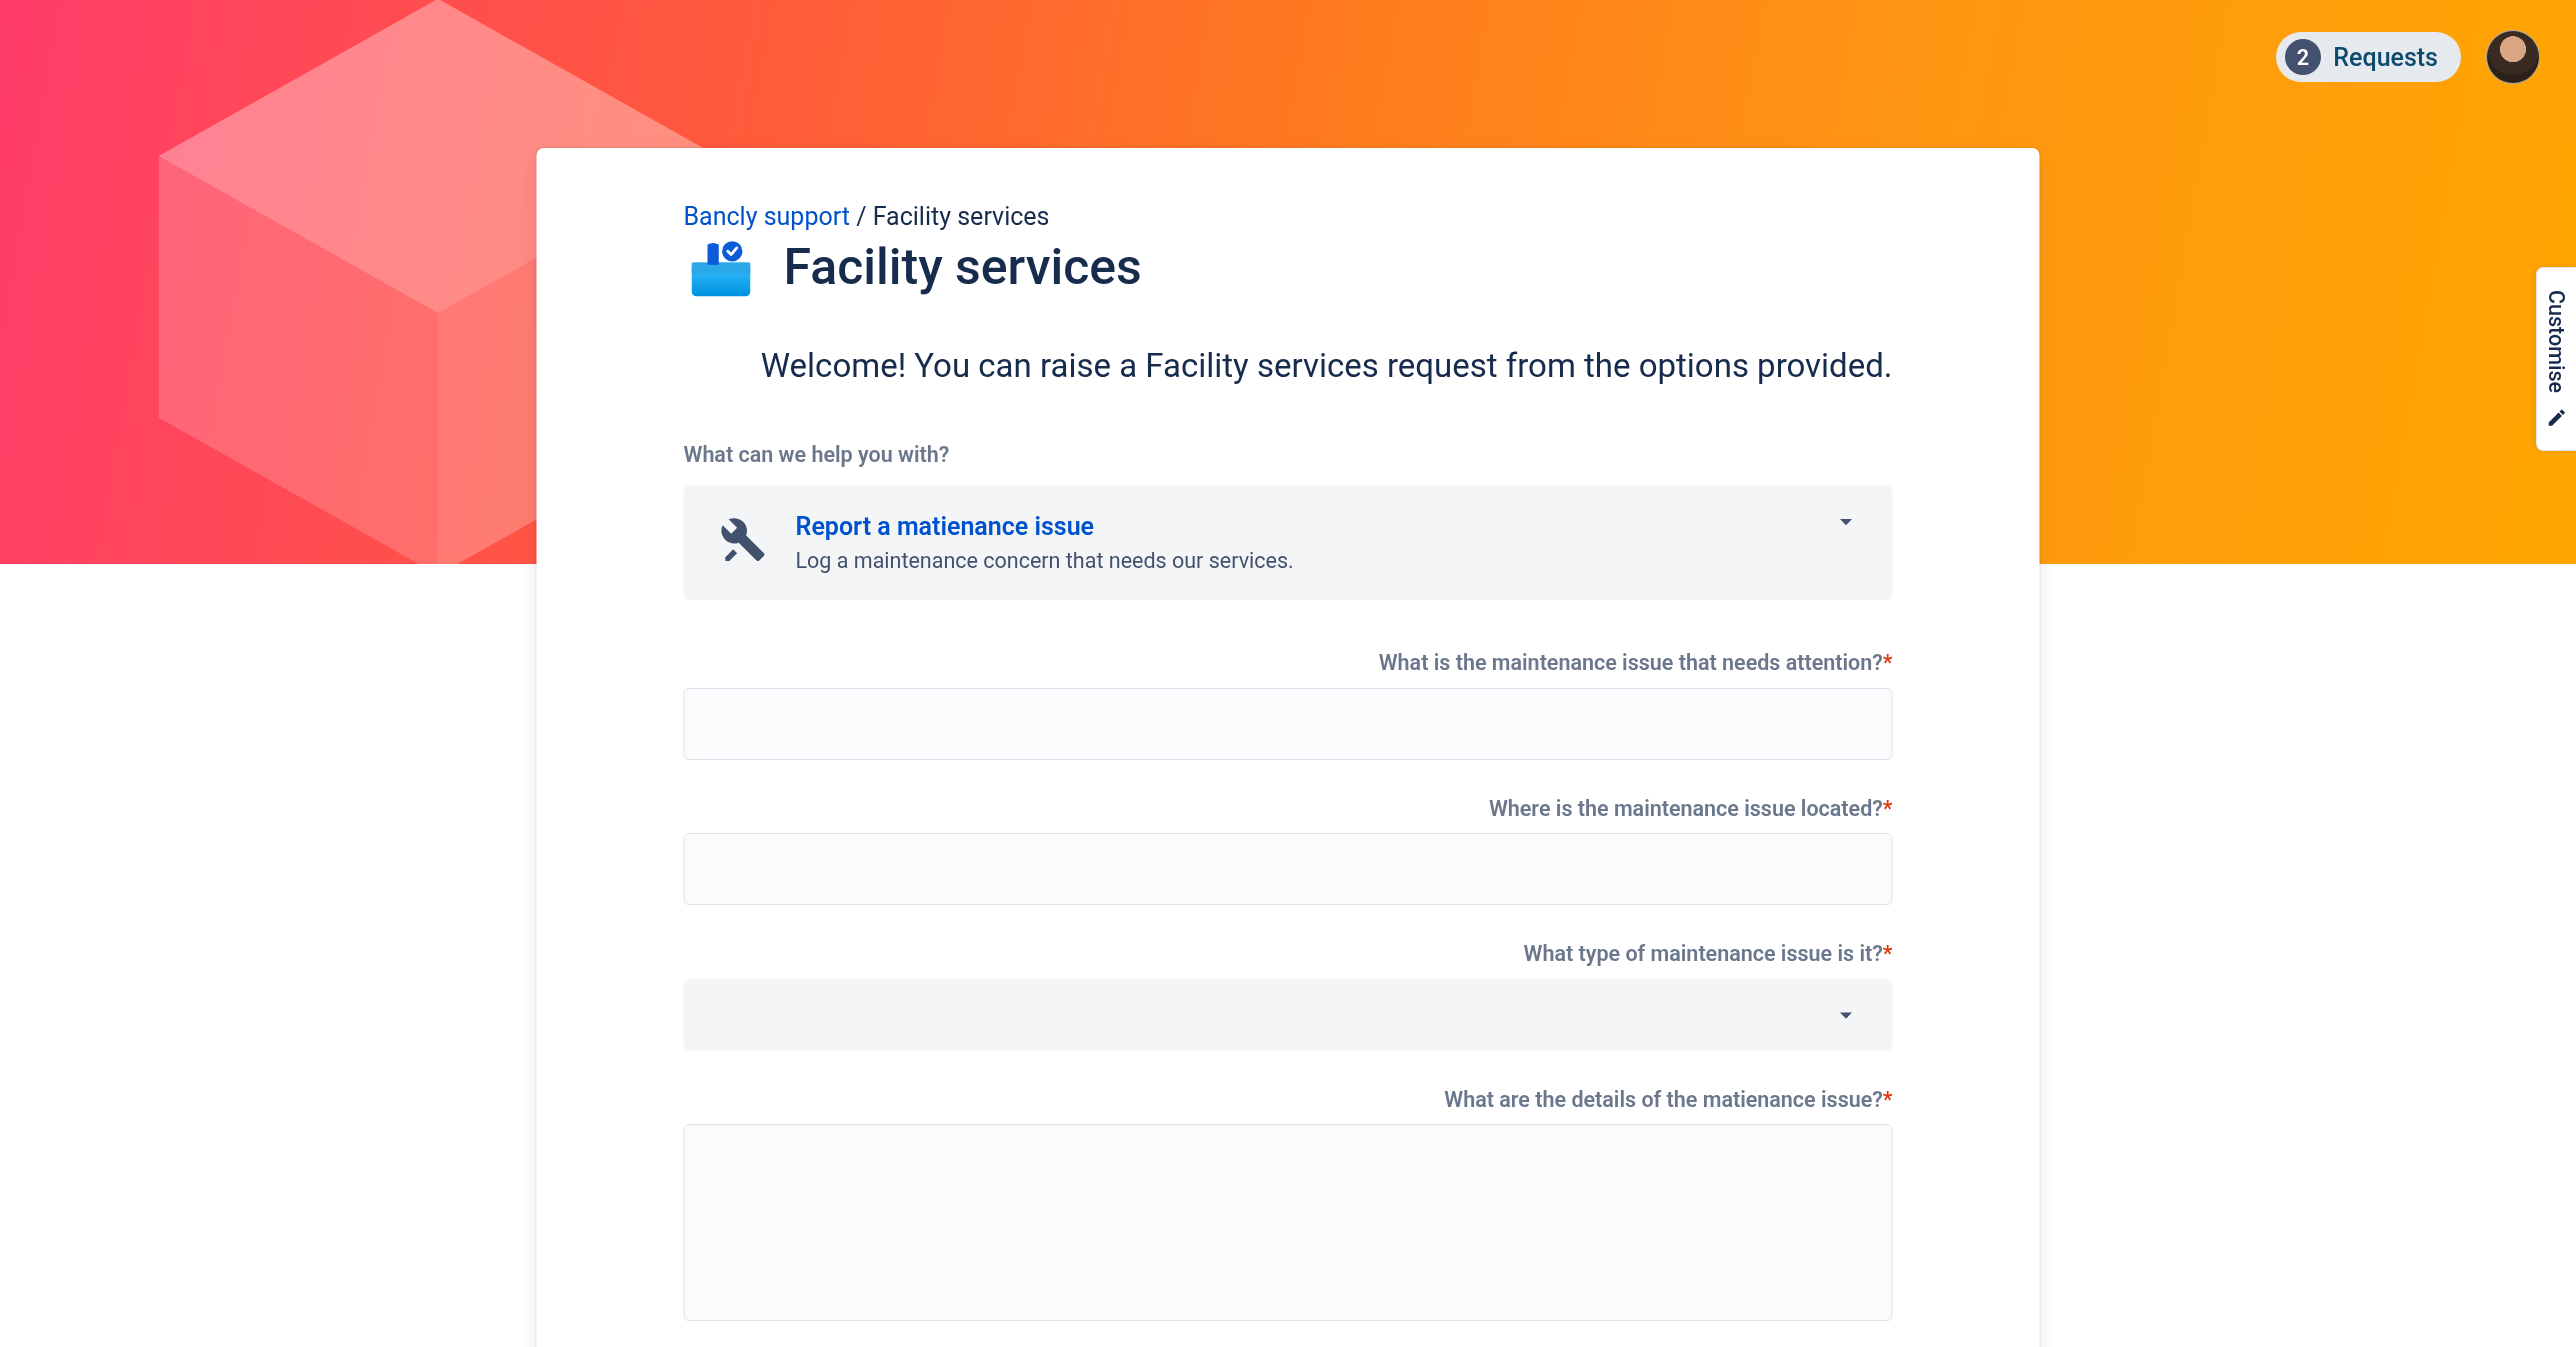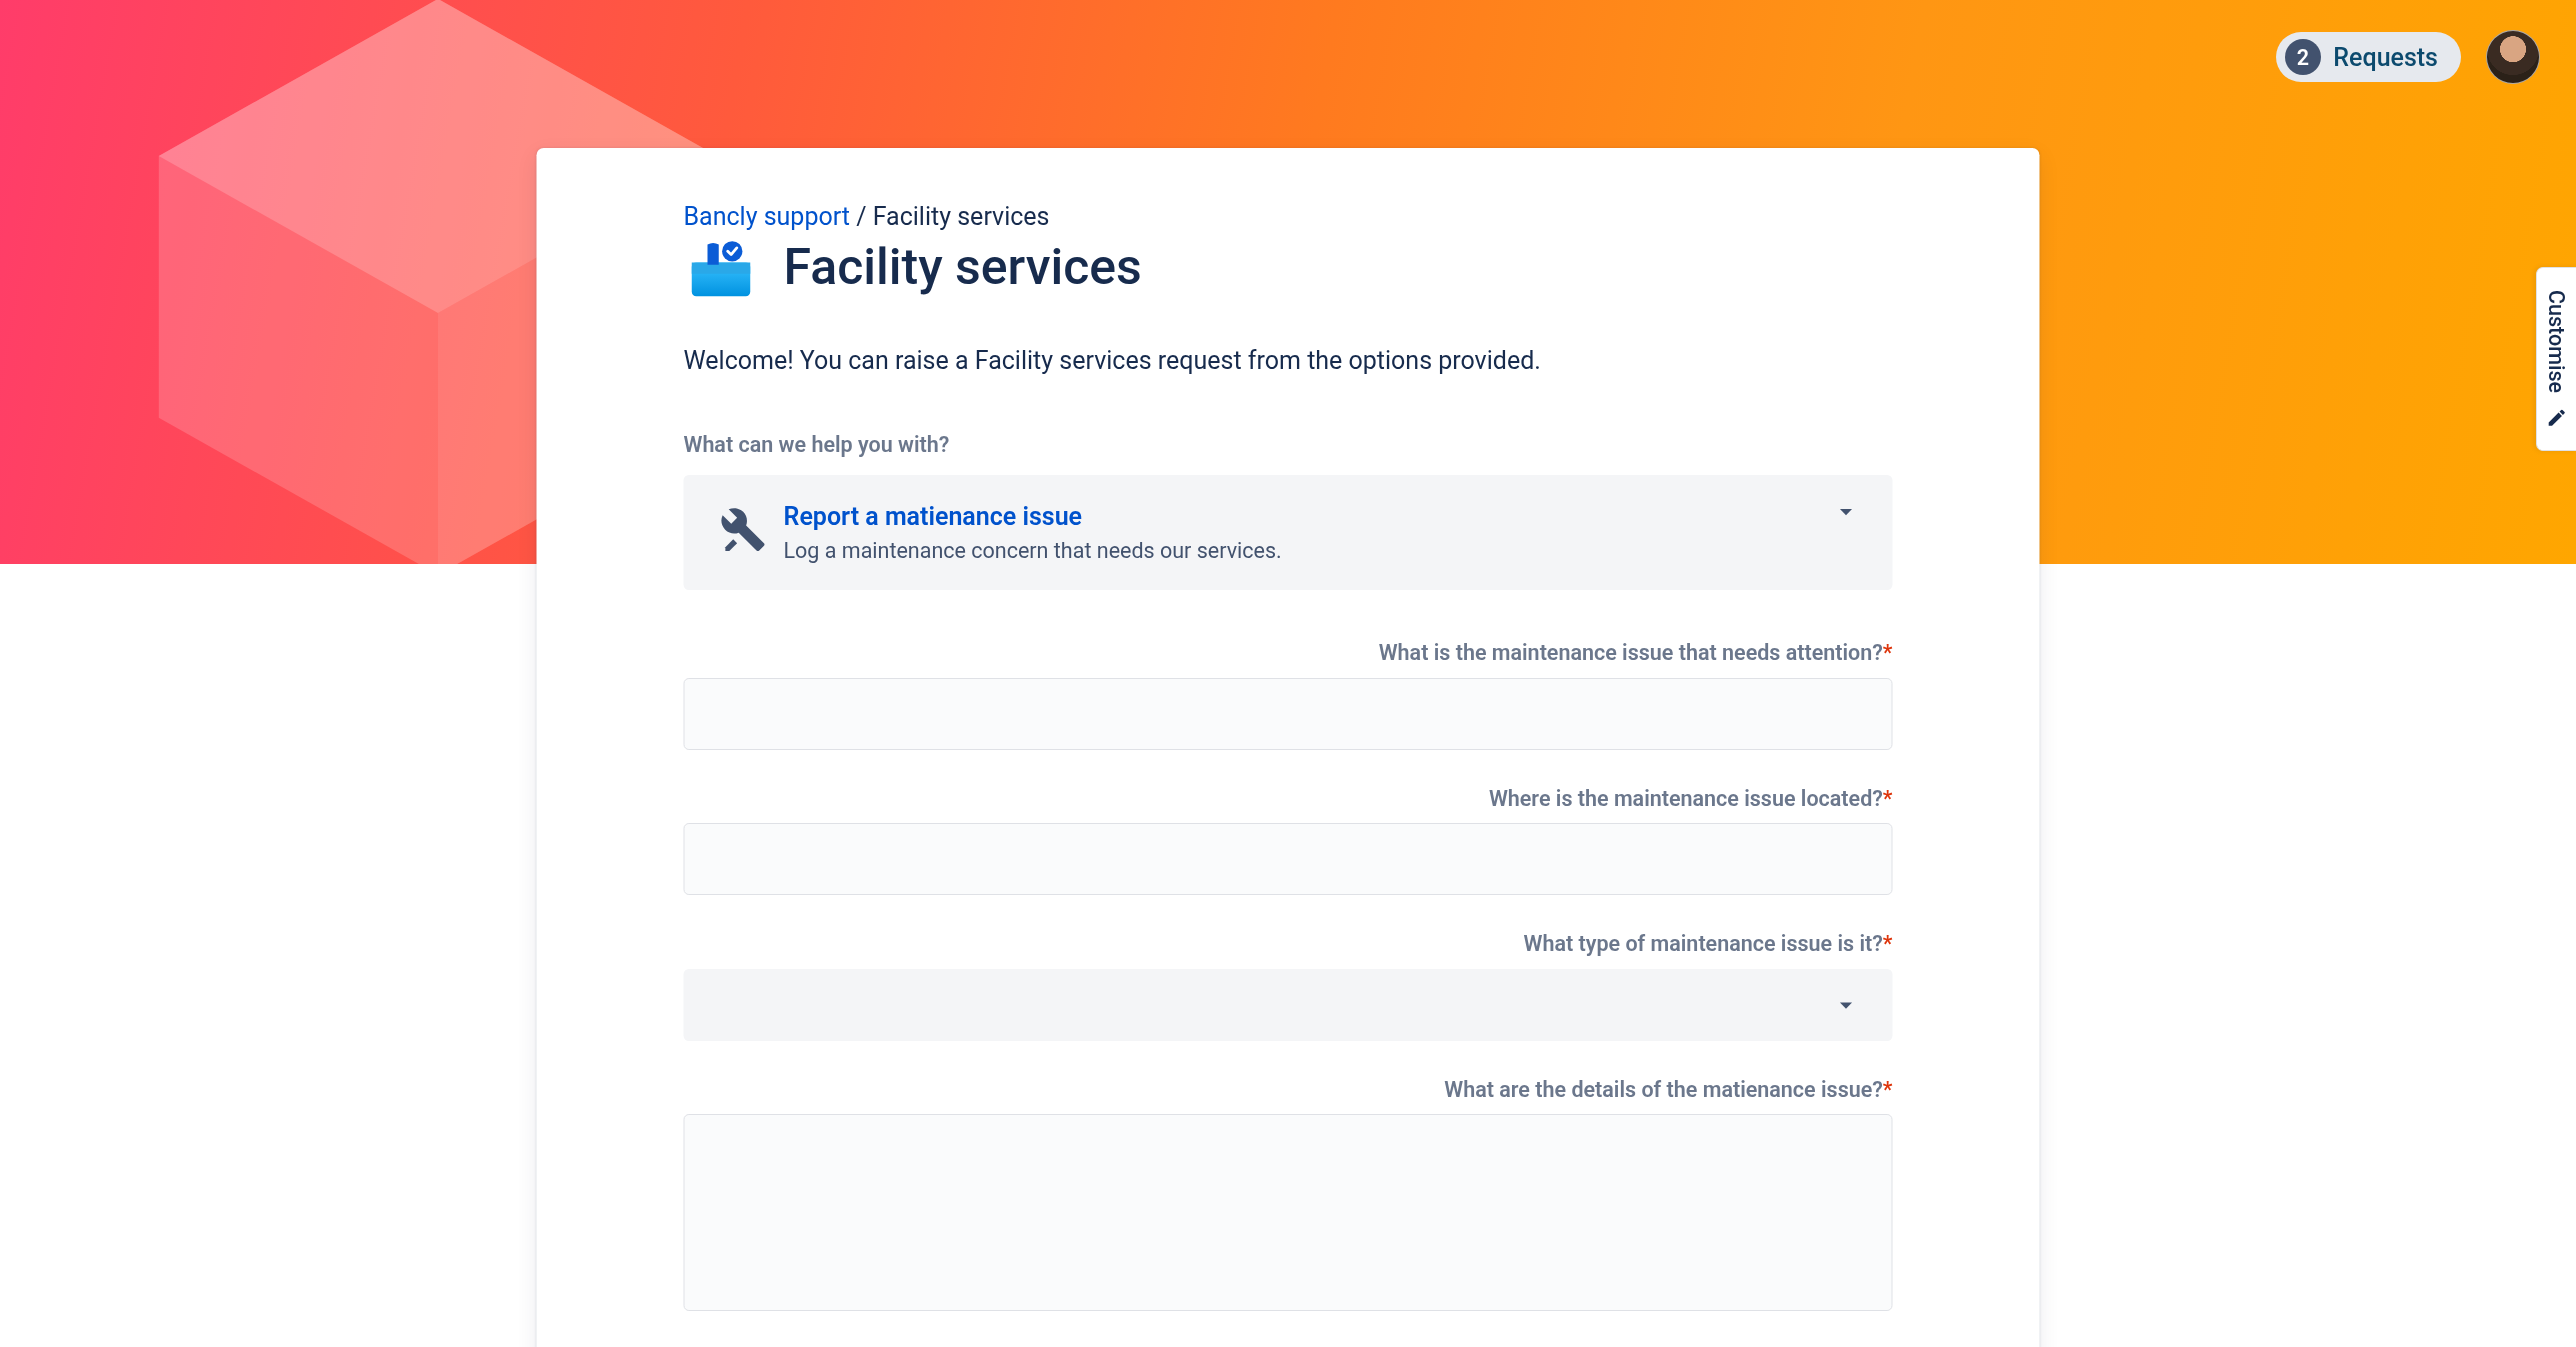--- a/index.html
+++ b/index.html
@@ -139,40 +139,41 @@
     height: 72px;
     flex-shrink: 0;
   }
   .page-title {
     font-size: 50px;
     font-weight: 500;
     color: #172b4d;
   }
 
   .welcome {
-    font-size: 25px;
+    font-size: 33px;
     color: #172b4d;
     margin-bottom: 57px;
+    text-align: right;
   }
 
   .section-label {
     font-size: 21.5px;
     font-weight: 600;
     color: #6b778c;
     margin-bottom: 18px;
   }
 
   
   .request-type {
     background: #f4f5f7;
     border-radius: 5.4px;
     padding: 27px 36px 27px 36px;
     display: flex;
     align-items: flex-start;
-    gap: 17px;
+    gap: 29px;
     position: relative;
     cursor: pointer;
     margin-bottom: 50px;
   }
   .request-type .rt-icon {
     width: 47px;
     height: 47px;
     color: #42526e;
     flex-shrink: 0;
     margin-top: 3.6px;

